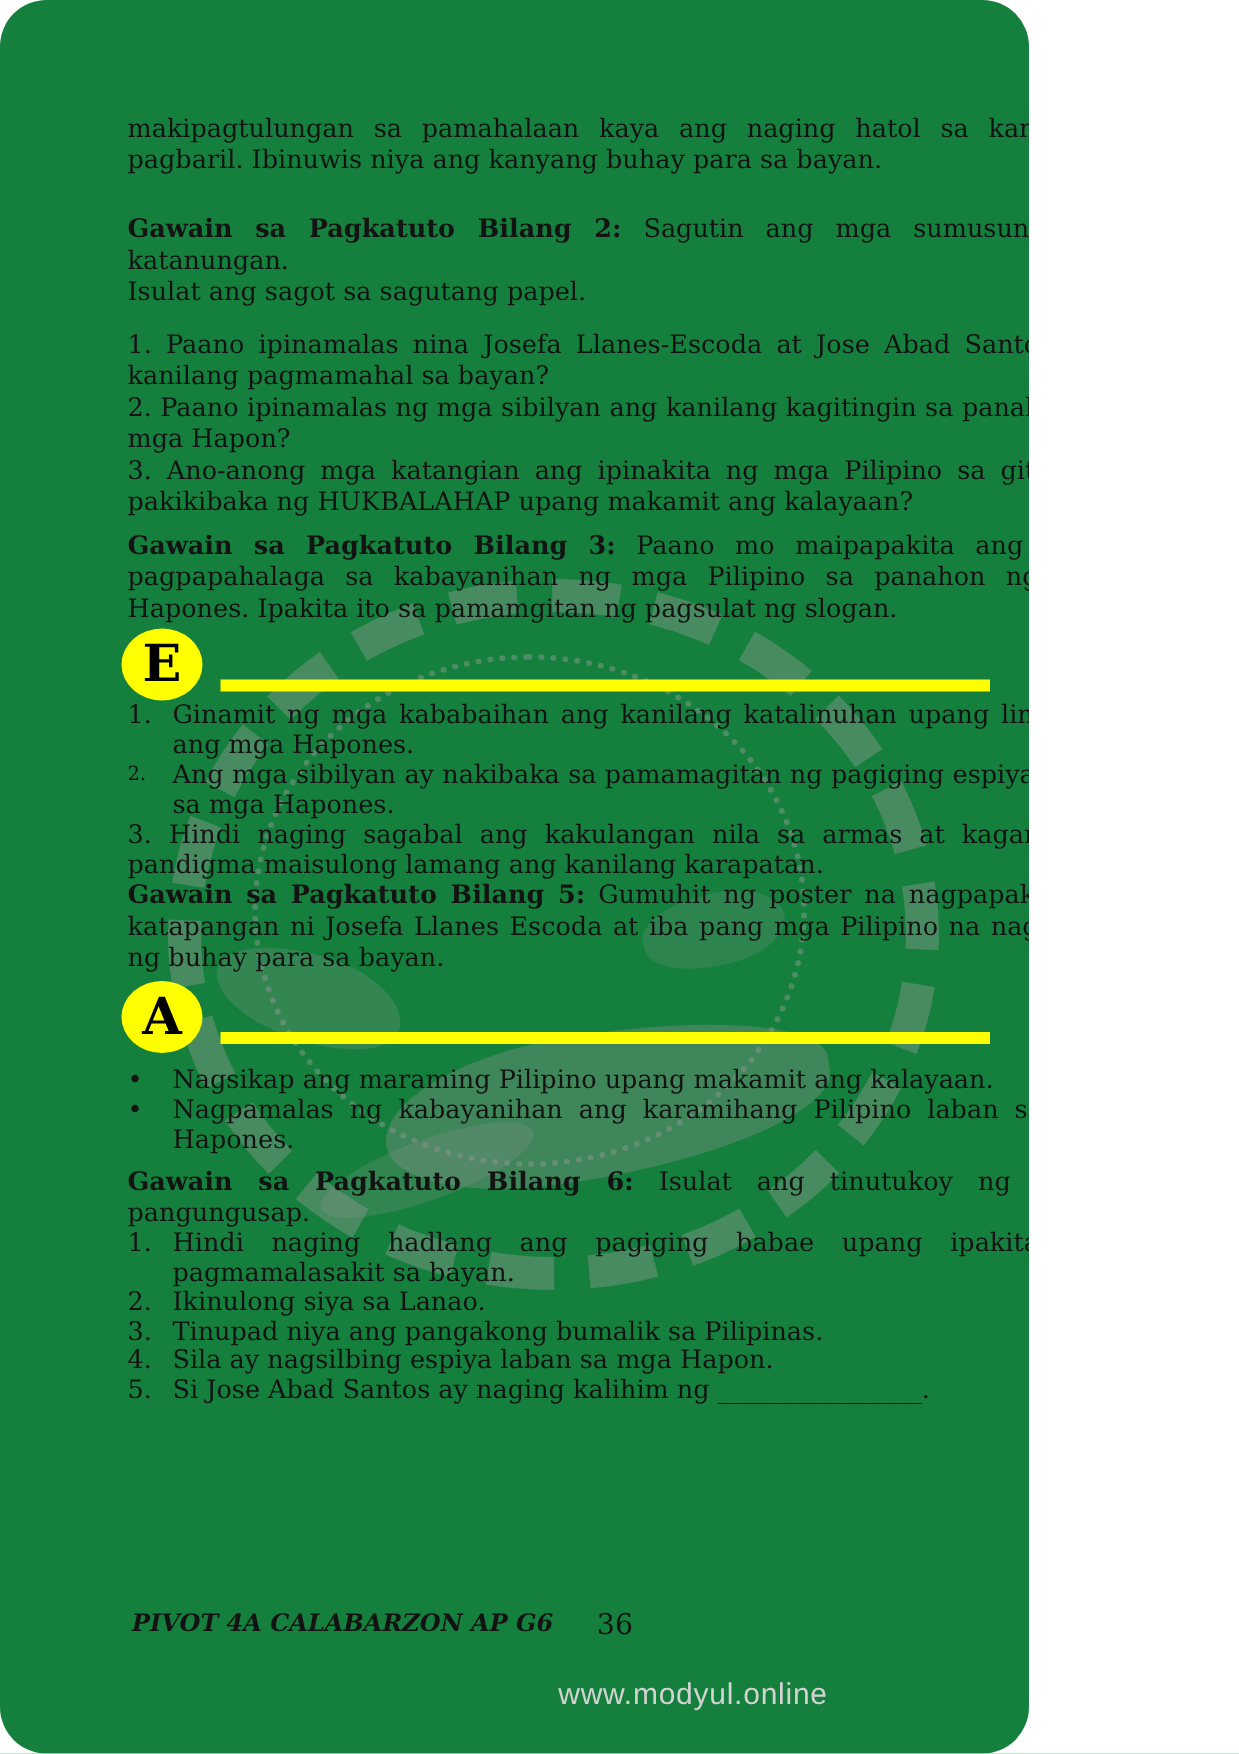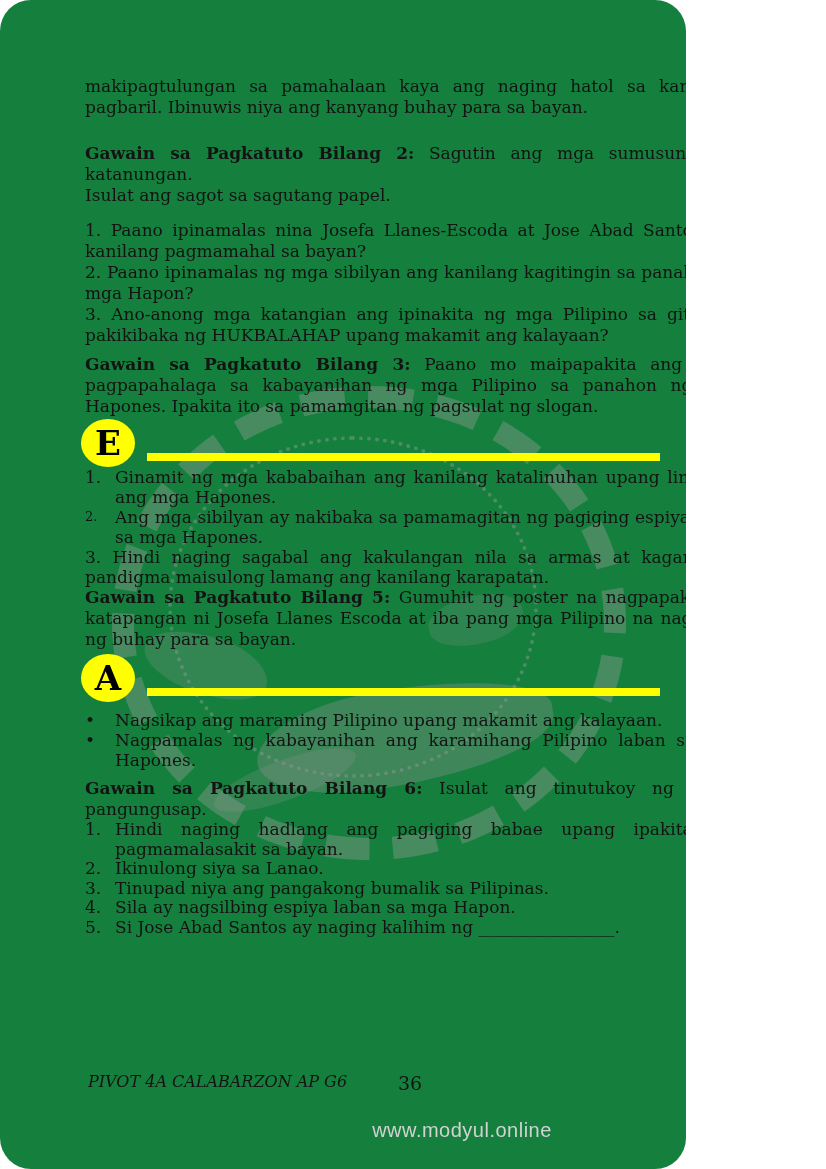--- a/index.html
+++ b/index.html
@@ -73,21 +73,21 @@
   .hang .num{position:absolute;left:0;top:0;}
   .num-small{font-size:13px;}
   .bullets{margin-top:8px;}
   .bullets .hang{line-height:20px;}
   .g6-block{margin-top:8px;}
   .g6-list .hang{line-height:19.5px;}
 
   
   .footer-left{
     position:absolute;left:88px;top:1072px;
-    font-style:italic;font-size:16px;color:#131313;z-index:2;
+    font-style:italic;font-size:16px;color:#131313;z-index:2;font-weight:bold;
   }
   .page-number{
     position:absolute;left:410px;top:1072px;transform:translateX(-50%);
     font-size:19px;color:#131313;z-index:2;text-align:right;
   }
   .site-watermark{
     position:absolute;left:414px;top:1119px;transform:translateX(-50%);
     font-family:"Liberation Sans","DejaVu Sans",sans-serif;
     font-size:20px;color:#d2d2d2;letter-spacing:0.5px;z-index:1;margin-left:48px;
   }

